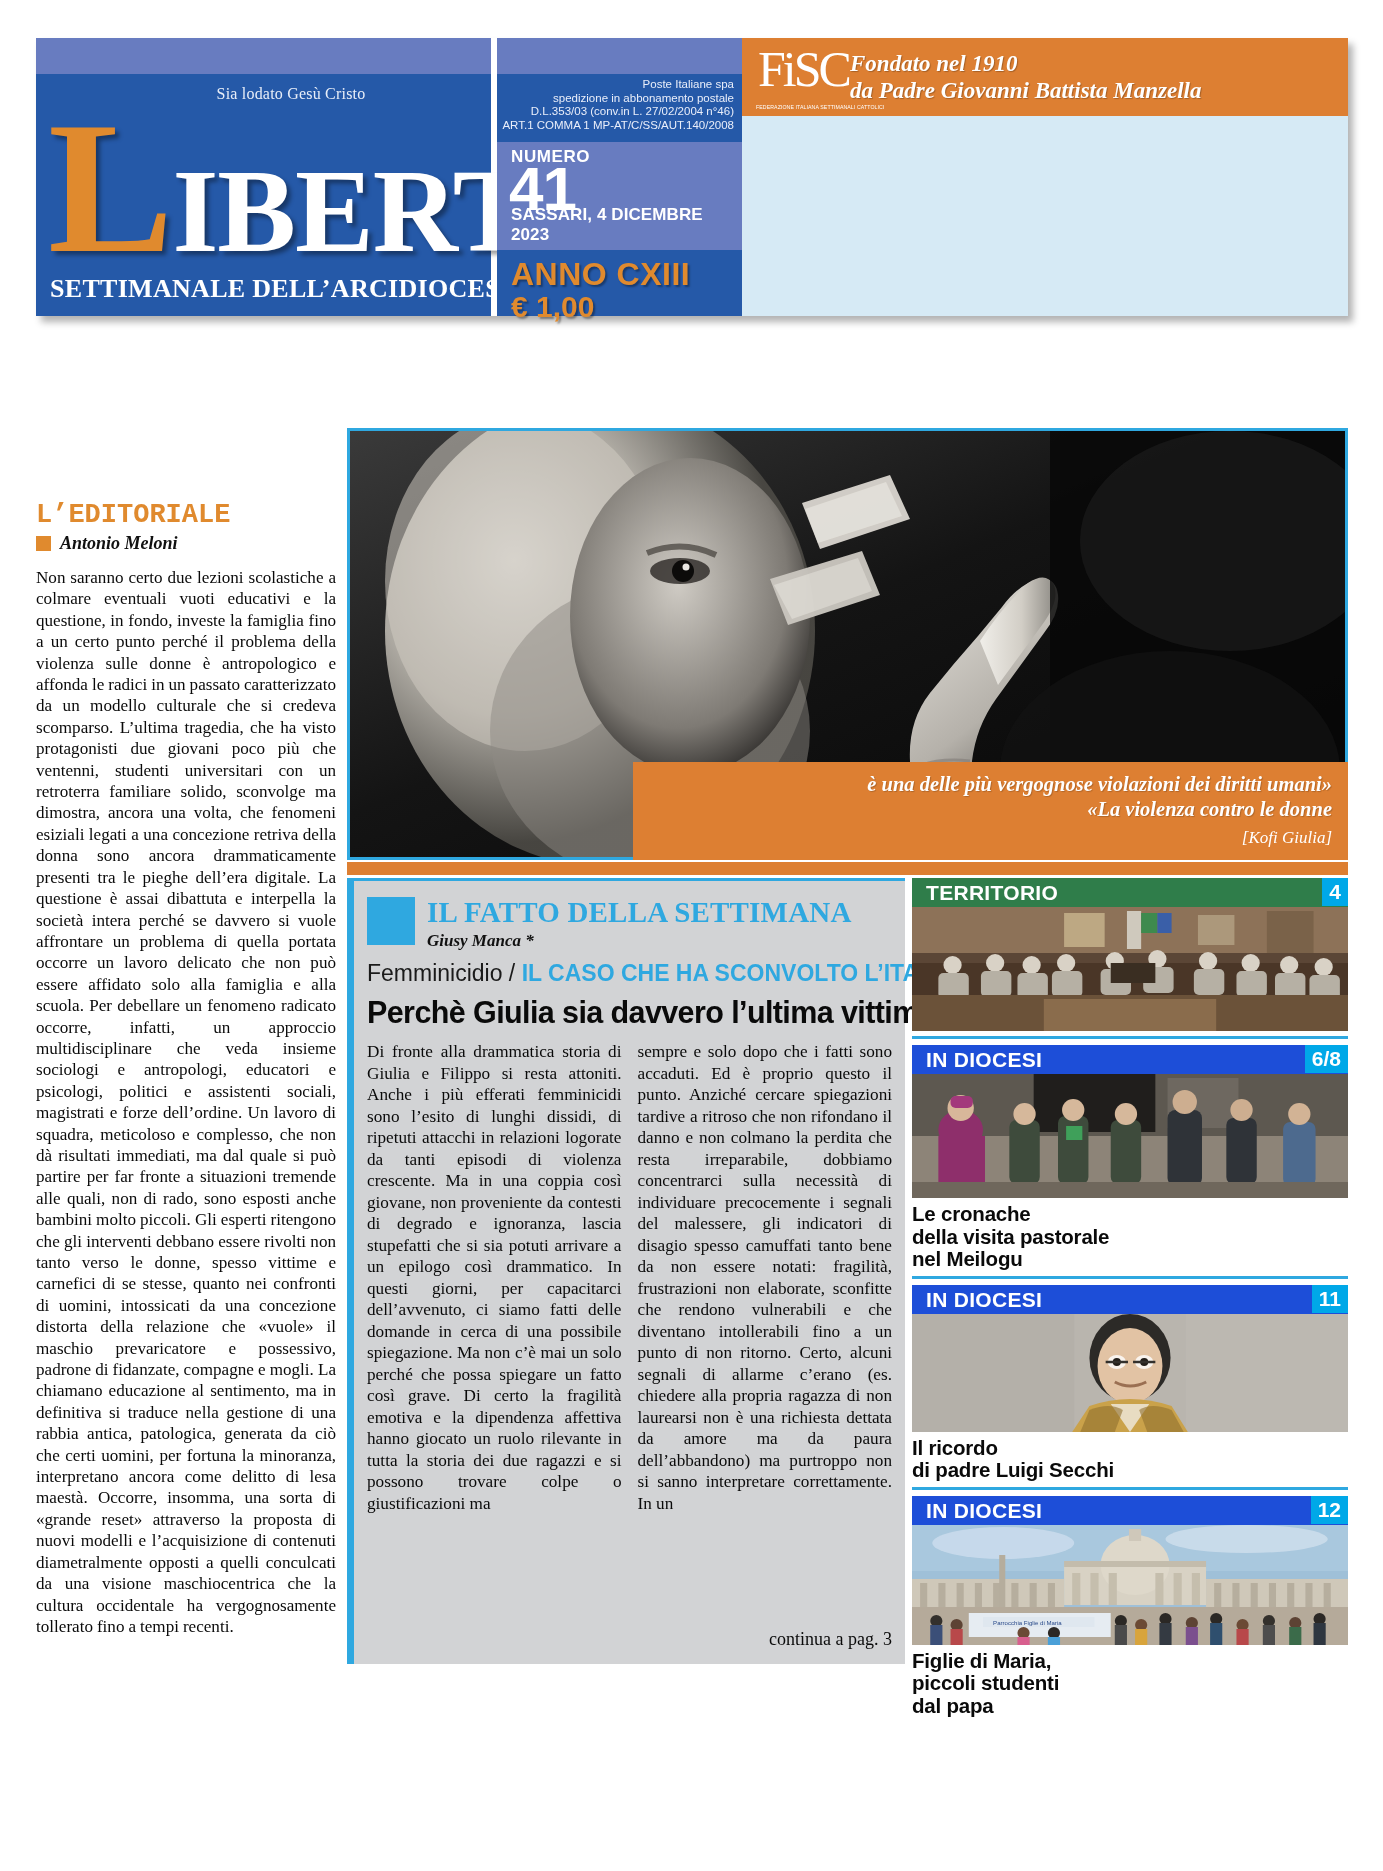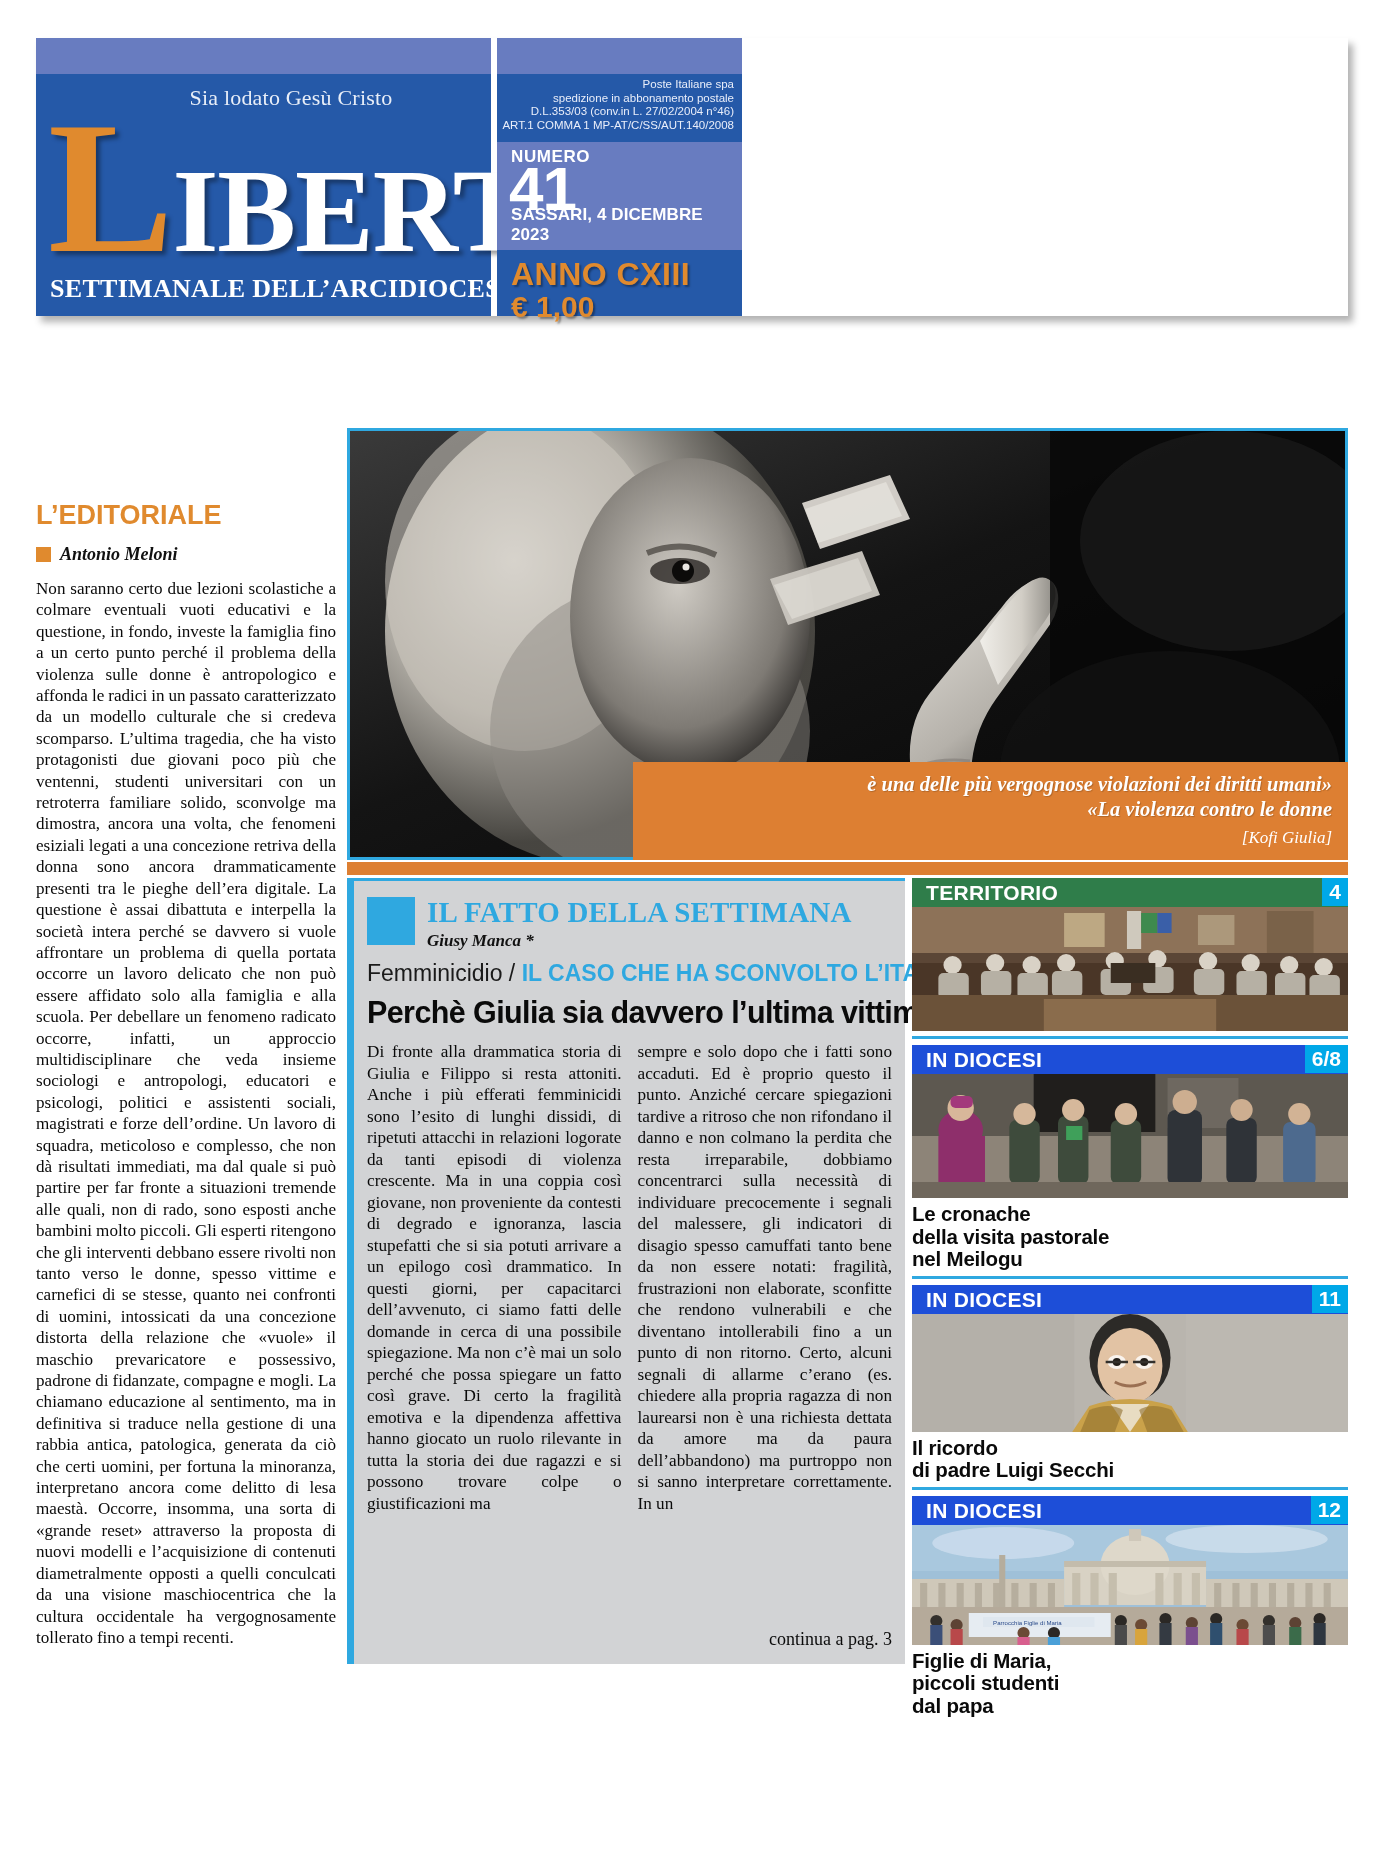--- a/index.html
+++ b/index.html
@@ -30,21 +30,21 @@
   }
   .mh-left-topband {
     position: absolute; left:0; top:0; width:100%; height:36px;
     background: #687cc0;
   }
   .mh-motto {
     position: absolute;
     left: 0; right: 0; top: 47px;
     text-align: center;
     color: #e8eef8;
-    font-size: 22px;
+    font-size: 16px;
     font-family: "Liberation Serif", serif;
     letter-spacing: 0.2px;
     padding-left: 55px;
   }
   .mh-title {
     position: absolute;
     left: 12px; top: 60px;
     width: 443px;
     height: 180px;
     color: #ffffff;
@@ -199,26 +199,26 @@
   }
 
   
   .editorial {
     position: absolute;
     left: 36px; top: 500px;
     width: 300px;
   }
   .edit-kicker {
     color: #e08a2e;
-    font-family: Liberation Sans, sans-serif;
+    font-family: Liberation Mono, monospace;
     font-weight: bold;
     font-size: 27px;
     line-height: 30px;
     letter-spacing: 0px;
-    margin-bottom: 14px;
+    margin-bottom: 3px;
   }
   .edit-byline {
     display: flex; align-items: center; gap: 9px;
     margin-bottom: 13px;
   }
   .edit-square { width: 15px; height: 15px; background: #e08a2e; flex: none; }
   .edit-author {
     font-family: "Liberation Serif", serif;
     font-style: italic;
     font-weight: bold;
@@ -412,20 +412,33 @@
       </div>
       <div class="mh-numblock">
         <div class="mh-num-label">NUMERO</div>
         <div class="mh-num">41</div>
         <div class="mh-city">SASSARI, 4 DICEMBRE 2023</div>
       </div>
       <div class="mh-anno">ANNO CXIII</div>
       <div class="mh-price">€ 1,00</div>
     </div>
 
+    <div class="mh-right">
+      <div class="mh-orange">
+        <div class="fisc-logo">
+          <div class="fisc-letters">FiSC</div>
+          <div class="fisc-sub">FEDERAZIONE ITALIANA SETTIMANALI CATTOLICI</div>
+        </div>
+        <div class="fisc-text">
+          <div>Fondato nel 1910</div>
+          <div>da Padre Giovanni Battista Manzella</div>
+        </div>
+      </div>
+      <div class="mh-lightbox"></div>
+    </div>
   </div>
 
 
   <div class="editorial">
     <div class="edit-kicker">L’EDITORIALE</div>
     <div class="edit-byline">
       <span class="edit-square"></span>
       <span class="edit-author">Antonio Meloni</span>
     </div>
     <div class="edit-body">Non saranno certo due lezioni scolastiche a colmare eventuali vuoti educativi e la questione, in fondo, investe la famiglia fino a un certo punto perché il problema della violenza sulle donne è antropologico e affonda le radici in un passato caratterizzato da un modello culturale che si credeva scomparso. L’ultima tragedia, che ha visto protagonisti due giovani poco più che ventenni, studenti universitari con un retroterra familiare solido, sconvolge ma dimostra, ancora una volta, che fenomeni esiziali legati a una concezione retriva della donna sono ancora drammaticamente presenti tra le pieghe dell’era digitale. La questione è assai dibattuta e interpella la società intera perché se davvero si vuole affrontare un problema di quella portata occorre un lavoro delicato che non può essere affidato solo alla famiglia e alla scuola. Per debellare un fenomeno radicato occorre, infatti, un approccio multidisciplinare che veda insieme sociologi e antropologi, educatori e psicologi, politici e assistenti sociali, magistrati e forze dell’ordine. Un lavoro di squadra, meticoloso e complesso, che non dà risultati immediati, ma dal quale si può partire per far fronte a situazioni tremende alle quali, non di rado, sono esposti anche bambini molto piccoli. Gli esperti ritengono che gli interventi debbano essere rivolti non tanto verso le donne, spesso vittime e carnefici di se stesse, quanto nei confronti di uomini, intossicati da una concezione distorta della relazione che «vuole» il maschio prevaricatore e possessivo, padrone di fidanzate, compagne e mogli. La chiamano educazione al sentimento, ma in definitiva si traduce nella gestione di una rabbia antica, patologica, generata da ciò che certi uomini, per fortuna la minoranza, interpretano ancora come delitto di lesa maestà. Occorre, insomma, una sorta di «grande reset» attraverso la proposta di nuovi modelli e l’acquisizione di contenuti diametralmente opposti a quelli conculcati da una visione maschiocentrica che la cultura occidentale ha vergognosamente tollerato fino a tempi recenti.</div>

